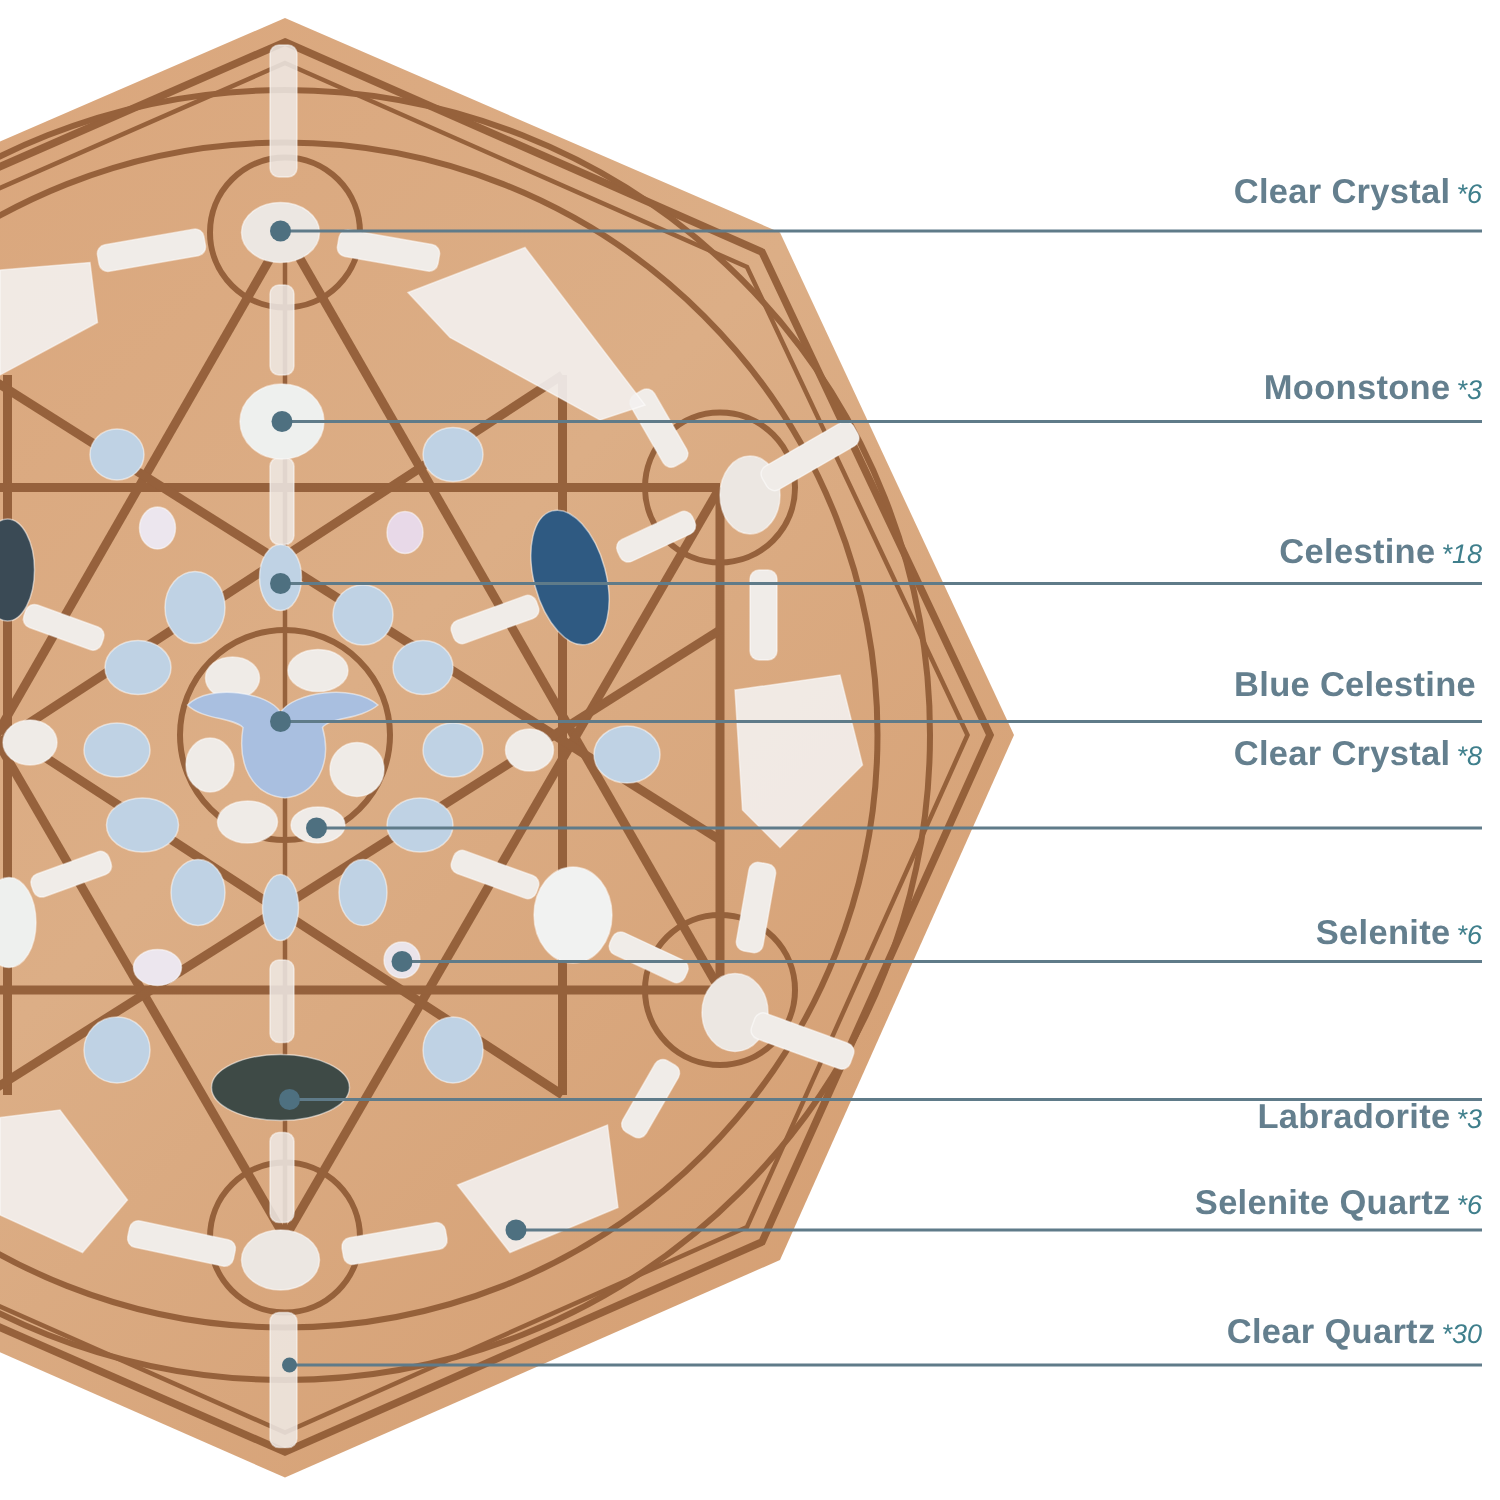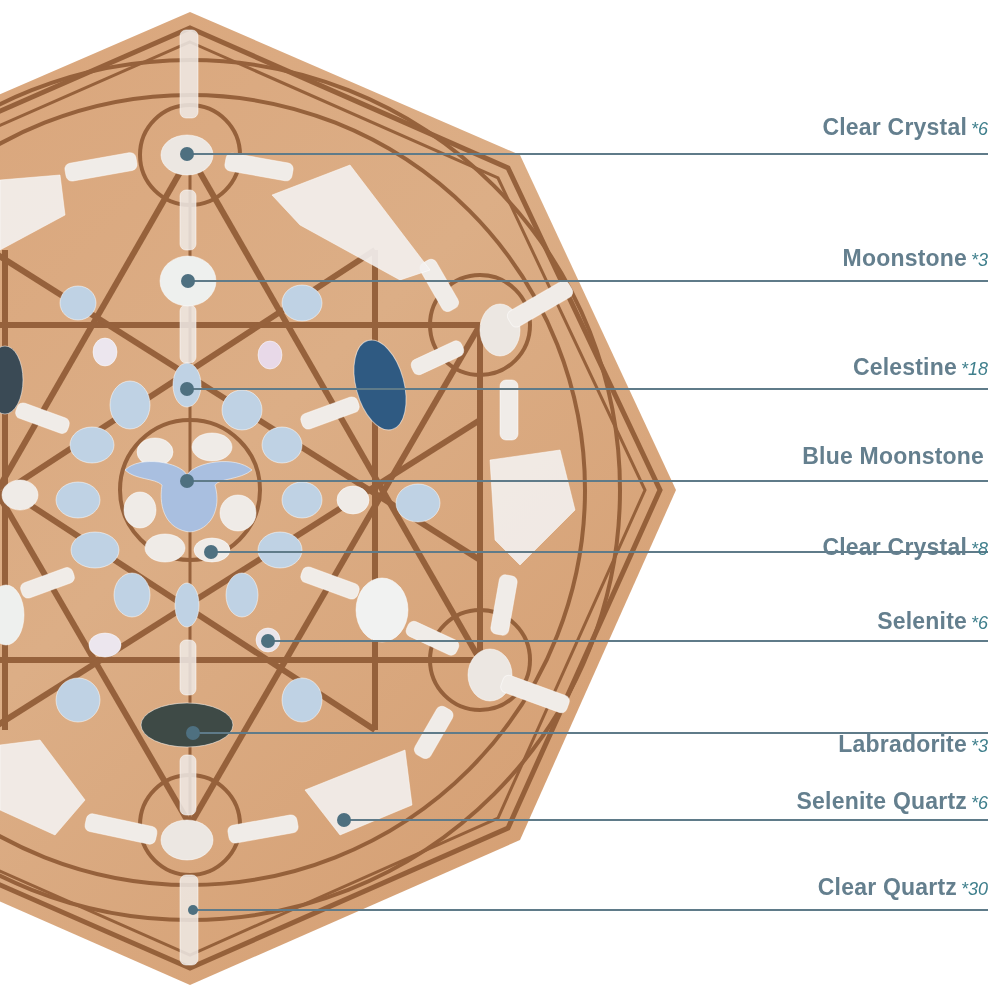--- a/index.html
+++ b/index.html
@@ -158,26 +158,26 @@
 
     <div class="line" style="top:388px; left:187px; right:12px;"></div>
     <div class="dot" style="top:389px; left:187px;"></div>
     <div class="callout" style="top:354px;text-align:center;">
       <span class="name">Celestine</span><span class="qty">*18</span>
     </div>
 
     <div class="line" style="top:480px; left:187px; right:12px;"></div>
     <div class="dot" style="top:481px; left:187px;"></div>
     <div class="callout" style="top:443px;">
-      <span class="name">Blue Moonstone</span><span class="qty"></span>
+      <span class="name">Blue Celestine</span><span class="qty"></span>
     </div>
 
     <div class="line" style="top:551px; left:211px; right:12px;"></div>
     <div class="dot" style="top:552px; left:211px;"></div>
-    <div class="callout" style="top:534px;">
+    <div class="callout" style="top:489px;">
       <span class="name">Clear Crystal</span><span class="qty">*8</span>
     </div>
 
     <div class="line" style="top:640px; left:268px; right:12px;"></div>
     <div class="dot" style="top:641px; left:268px;"></div>
     <div class="callout" style="top:608px;">
       <span class="name">Selenite</span><span class="qty">*6</span>
     </div>
 
     <div class="line" style="top:732px; left:193px; right:12px;"></div>

